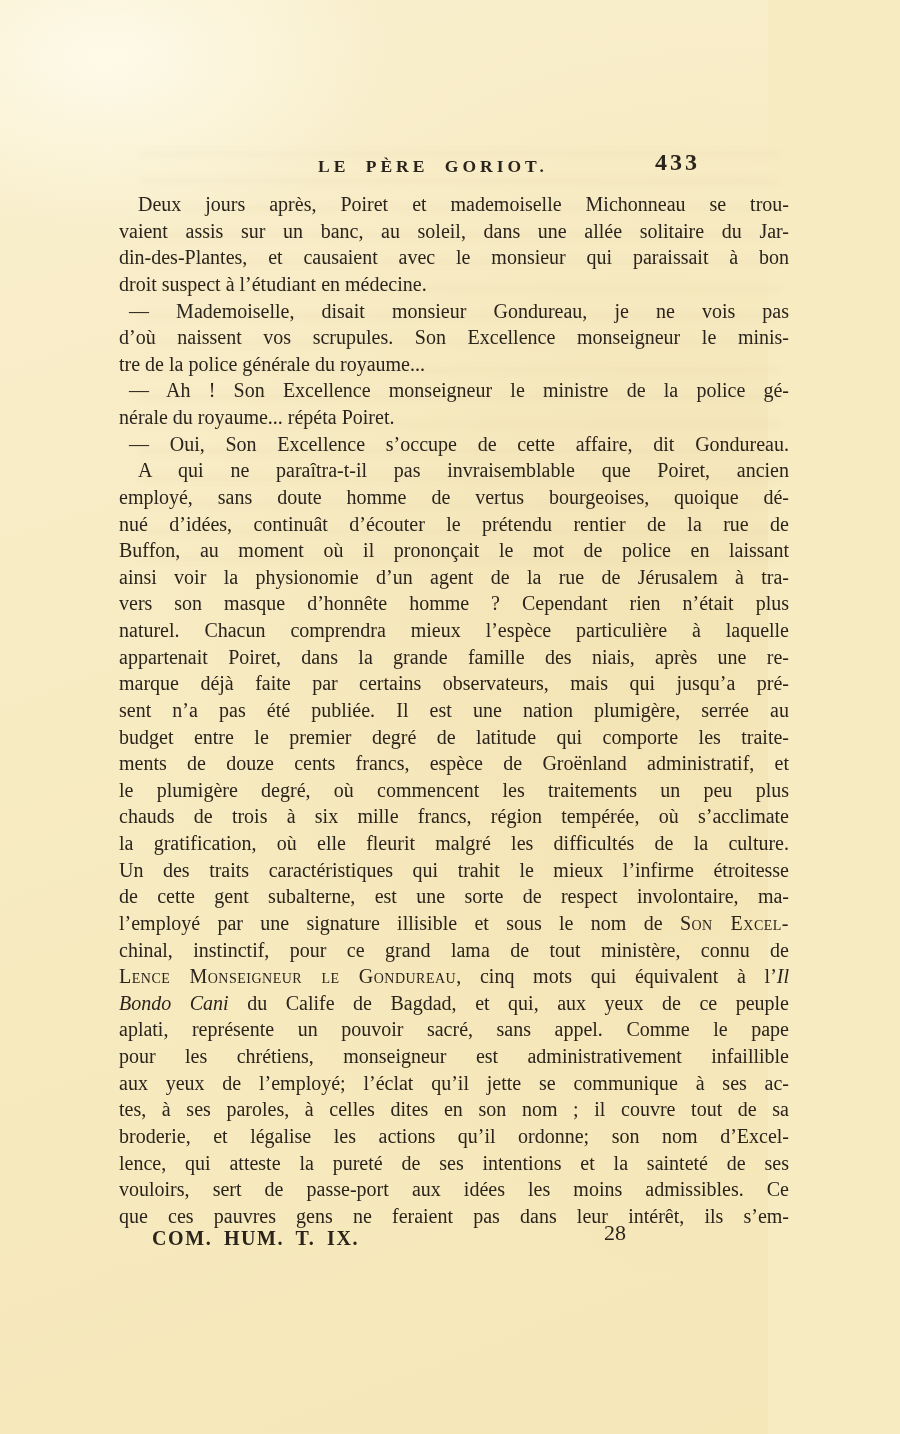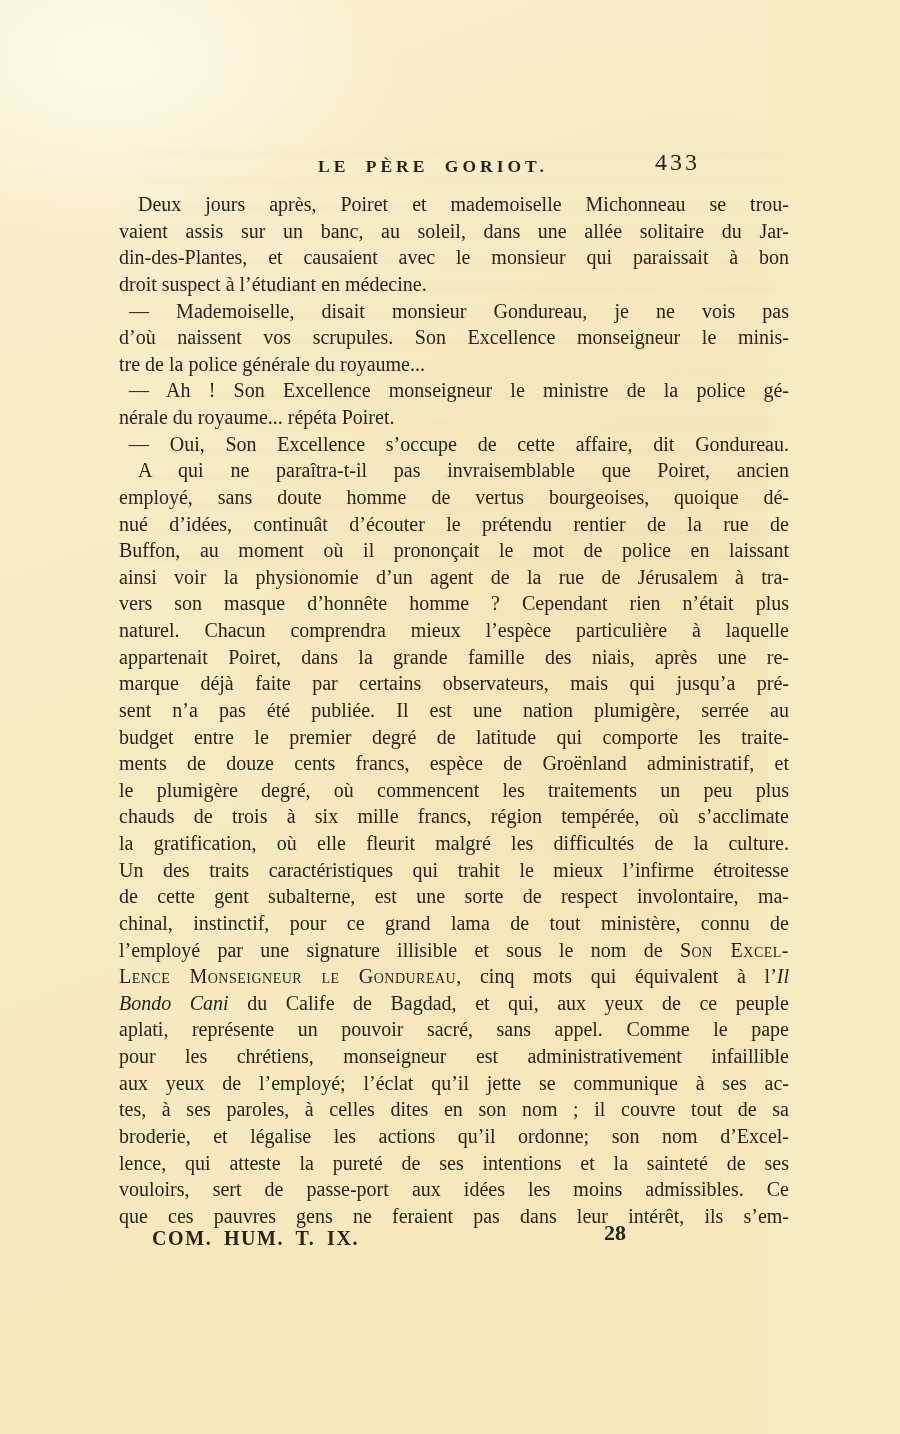--- a/index.html
+++ b/index.html
@@ -28,42 +28,42 @@
     opacity: 0.35;
     pointer-events: none;
   }
   .running-head {
     position: absolute; left: 318px; top: 156px;
     font-size: 17.5px; font-weight: 700; letter-spacing: 4px; word-spacing: 8px;
     white-space: nowrap;
   }
   .folio {
     position: absolute; left: 655px; top: 149px;
-    font-size: 24px; font-weight: 400; letter-spacing: 3px;
+    font-size: 24px; font-weight: 700; letter-spacing: 3px;
     white-space: nowrap;
   }
   .bodycol {
     position: absolute; left: 119px; top: 191px; width: 670px;
     font-size: 20px; line-height: 26.62px;
     text-rendering: optimizeLegibility;
   }
   .line { text-align: justify; text-align-last: justify; }
   .line.flush { text-align-last: left; }
   .para.narrative .line.first { text-indent: 19px; }
   .para.dialogue  .line.first { text-indent: 10px; }
   .sc { font-variant: small-caps; letter-spacing: 0.5px; }
   .it { font-style: italic; margin-top: 35px; }
   .footer-sig {
     position: absolute; left: 152px; top: 1227px;
     font-size: 20px; font-weight: 700; letter-spacing: 1.6px; word-spacing: 5px;
     white-space: nowrap;
   }
   .footer-num {
     position: absolute; left: 604px; top: 1220px;
-    font-size: 22px; white-space: nowrap; font-weight: bold;
+    font-size: 22px; white-space: nowrap;
   }
 </style>
 </head>
 <body style="--paper: #f7ebc2; --ink: #2b241c;">
 
 <div class="page">
   <div class="ghost"></div>
 
   <div class="running-head">LE PÈRE GORIOT.</div>
 
@@ -99,22 +99,22 @@
         <div class="line">appartenait Poiret, dans la grande famille des niais, après une re-</div>
         <div class="line">marque déjà faite par certains observateurs, mais qui jusqu’a pré-</div>
         <div class="line">sent n’a pas été publiée. Il est une nation plumigère, serrée au</div>
         <div class="line">budget entre le premier degré de latitude qui comporte les traite-</div>
         <div class="line">ments de douze cents francs, espèce de Groënland administratif, et</div>
         <div class="line">le plumigère degré, où commencent les traitements un peu plus</div>
         <div class="line">chauds de trois à six mille francs, région tempérée, où s’acclimate</div>
         <div class="line">la gratification, où elle fleurit malgré les difficultés de la culture.</div>
         <div class="line">Un des traits caractéristiques qui trahit le mieux l’infirme étroitesse</div>
         <div class="line">de cette gent subalterne, est une sorte de respect involontaire, ma-</div>
+        <div class="line"><span>l’employé par une signature illisible et sous le nom de </span><span class="sc">Son Excel-</span></div>
         <div class="line">chinal, instinctif, pour ce grand lama de tout ministère, connu de</div>
-        <div class="line"><span>l’employé par une signature illisible et sous le nom de </span><span class="sc">Son Excel-</span></div>
         <div class="line"><span class="sc">Lence Monseigneur le Gondureau</span><span>, cinq mots qui équivalent à l’</span><span class="it">Il</span></div>
         <div class="line"><span class="it">Bondo Cani</span><span> du Calife de Bagdad, et qui, aux yeux de ce peuple</span></div>
         <div class="line">aplati, représente un pouvoir sacré, sans appel. Comme le pape</div>
         <div class="line">pour les chrétiens, monseigneur est administrativement infaillible</div>
         <div class="line">aux yeux de l’employé; l’éclat qu’il jette se communique à ses ac-</div>
         <div class="line">tes, à ses paroles, à celles dites en son nom ; il couvre tout de sa</div>
         <div class="line">broderie, et légalise les actions qu’il ordonne; son nom d’Excel-</div>
         <div class="line">lence, qui atteste la pureté de ses intentions et la sainteté de ses</div>
         <div class="line">vouloirs, sert de passe-port aux idées les moins admissibles. Ce</div>
         <div class="line">que ces pauvres gens ne feraient pas dans leur intérêt, ils s’em-</div>

